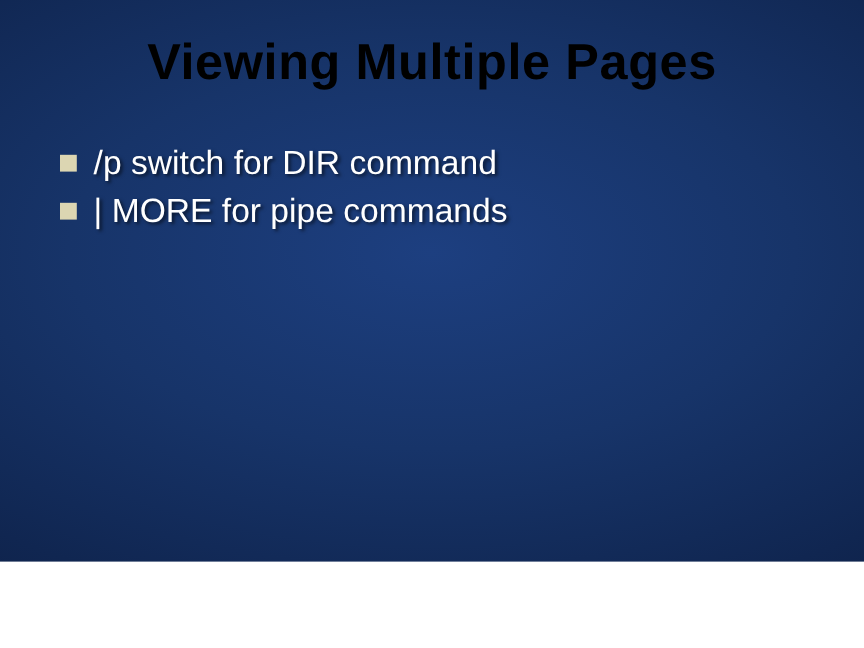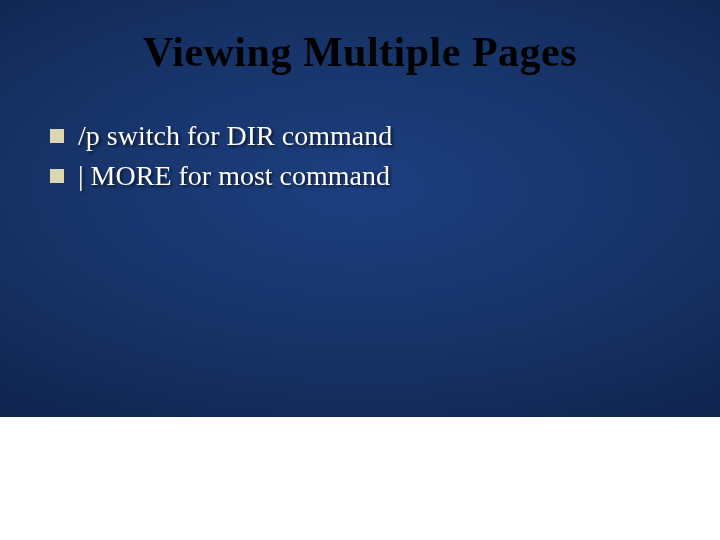--- a/index.html
+++ b/index.html
@@ -4,27 +4,27 @@
 <style>
   html, body {
     margin: 0;
     padding: 0;
     width: 720px;
     height: 540px;
     overflow: hidden;
   }
   .slide {
     width: 720px;
-    height: 417px;
+    height: 468px;
     background: radial-gradient(ellipse 120% 100% at 50% 45%,
                 #1d3f80 0%,
                 #173469 35%,
                 #102651 65%,
                 #0a1838 100%);
-    font-family: Liberation Serif, serif;
+    font-family: Liberation Sans, sans-serif;
     box-sizing: border-box;
     padding: 28px 40px 40px 40px;
   }
   .title {
     color: #000000;
     font-size: 42px;
     font-weight: bold;
     text-align: center;
     margin: 0 0 42px 0;
     letter-spacing: 0.5px;
@@ -58,16 +58,16 @@
 
 <div class="slide">
   <h1 class="title">Viewing Multiple Pages</h1>
   <div class="bullets">
     <div class="bullet-row">
       <div class="bullet-marker"></div>
       <div class="bullet-text">/p switch for DIR command</div>
     </div>
     <div class="bullet-row">
       <div class="bullet-marker"></div>
-      <div class="bullet-text">| MORE for most command</div>
+      <div class="bullet-text">| MORE for pipe commands</div>
     </div>
   </div>
 </div>
 
 </body></html>

